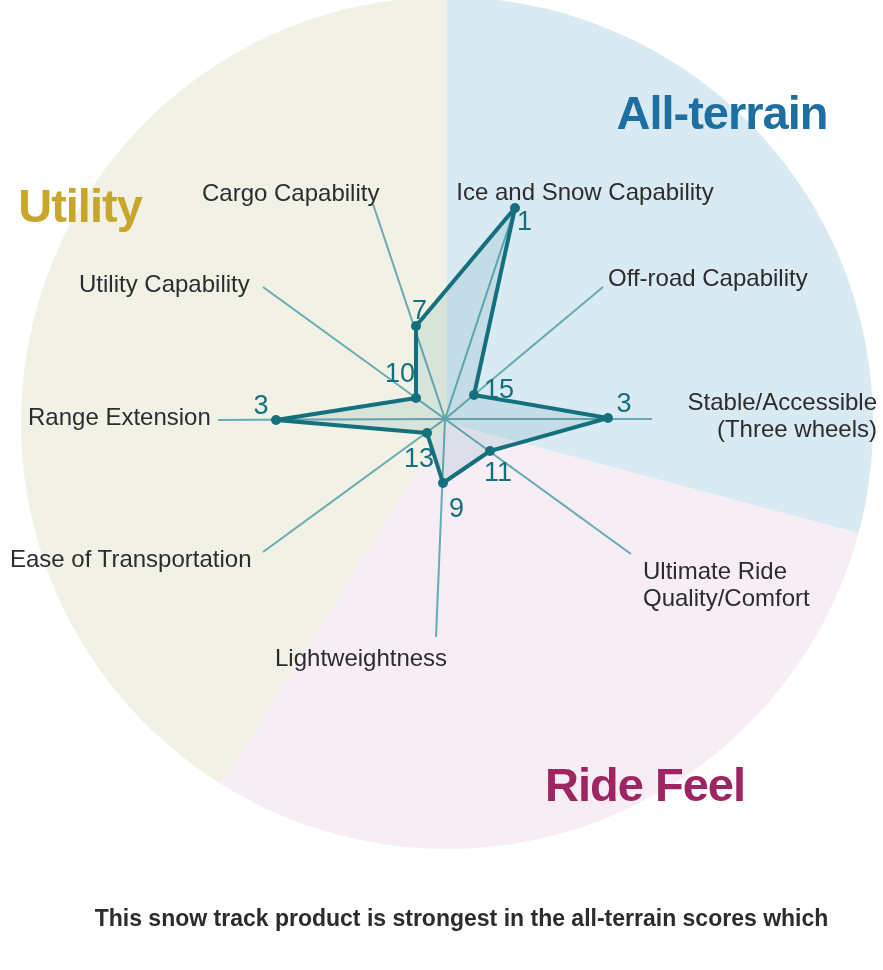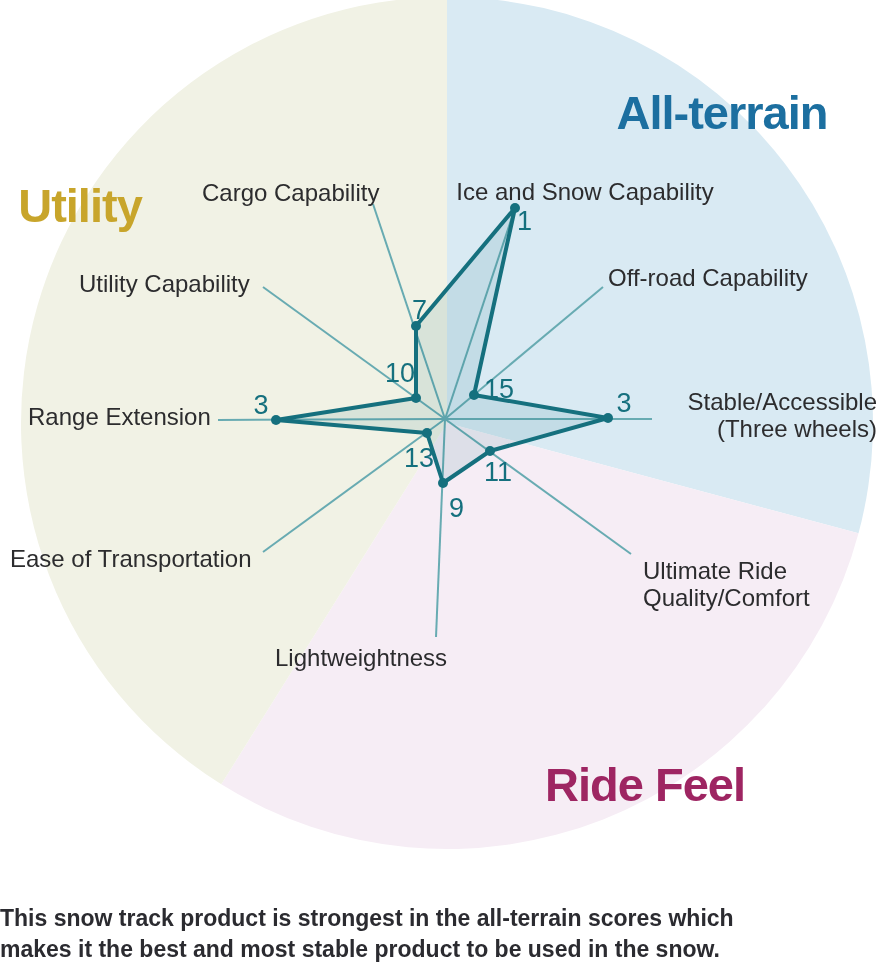--- a/index.html
+++ b/index.html
@@ -2,22 +2,22 @@
 <html><head>
 <meta charset="utf-8">
 <style>
   html,body{margin:0;padding:0;}
   body{background:#ffffff;font-family:"Liberation Sans",sans-serif;}
   .stage{position:relative;width:883px;height:970px;background:#ffffff;overflow:hidden;}
   svg text{font-family:"Liberation Sans",sans-serif;}
   .sector-title{font-size:47px;font-weight:700;letter-spacing:-1px;}
   .axis-label{font-size:24px;fill:#2c2c2e;font-weight:400;}
   .value-label{font-size:27px;font-weight:500;}
-  .caption{position:absolute;left:0;right:0;top:903px;text-align:left;
-           font-size:23px;line-height:31px;font-weight:600;color:#2b2b30;}
+  .caption{position:absolute;left:0;right:0;top:903px;text-align:center;
+           font-size:23px;line-height:31px;font-weight:600;color:#2b2b30;padding-left:40px;}
 </style>
 </head>
 <body>
 
 <div class="stage">
   <svg width="883" height="883" viewBox="0 0 883 883" xmlns="http://www.w3.org/2000/svg">
       <path d="M 447 423 L 447.0 -3.0 A 426 426 0 0 1 858.5 533.3 Z" fill="#d9eaf3"></path>
       <path d="M 447 423 L 858.5 533.3 A 426 426 0 0 1 221.3 784.3 Z" fill="#f6edf5"></path>
       <path d="M 447 423 L 221.3 784.3 A 426 426 0 0 1 447.0 -3.0 Z" fill="#f1f2e5"></path>
       <line x1="445" y1="419" x2="515" y2="208" stroke="#68abb2" stroke-width="2"></line>
@@ -59,15 +59,14 @@
       <circle cx="416" cy="326" r="5" fill="#15707e"></circle>
       <text x="412" y="319" text-anchor="start" fill="#15707e" class="value-label">7</text>
       <text x="202" y="201" text-anchor="start" class="axis-label">Cargo Capability</text>
       <text x="722" y="129" text-anchor="middle" fill="#1c6fa0" class="sector-title">All-terrain</text>
       <text x="645" y="801" text-anchor="middle" fill="#9e2562" class="sector-title">Ride Feel</text>
       <text x="80" y="222" text-anchor="middle" fill="#c8a52b" class="sector-title">Utility</text>
     </svg>
 
   <div class="caption">
     <div>This snow track product is strongest in the all-terrain scores which</div>
-    <div>makes it the best and most stable product to be used in the snow.</div>
   </div>
 </div>
 
 </body></html>

